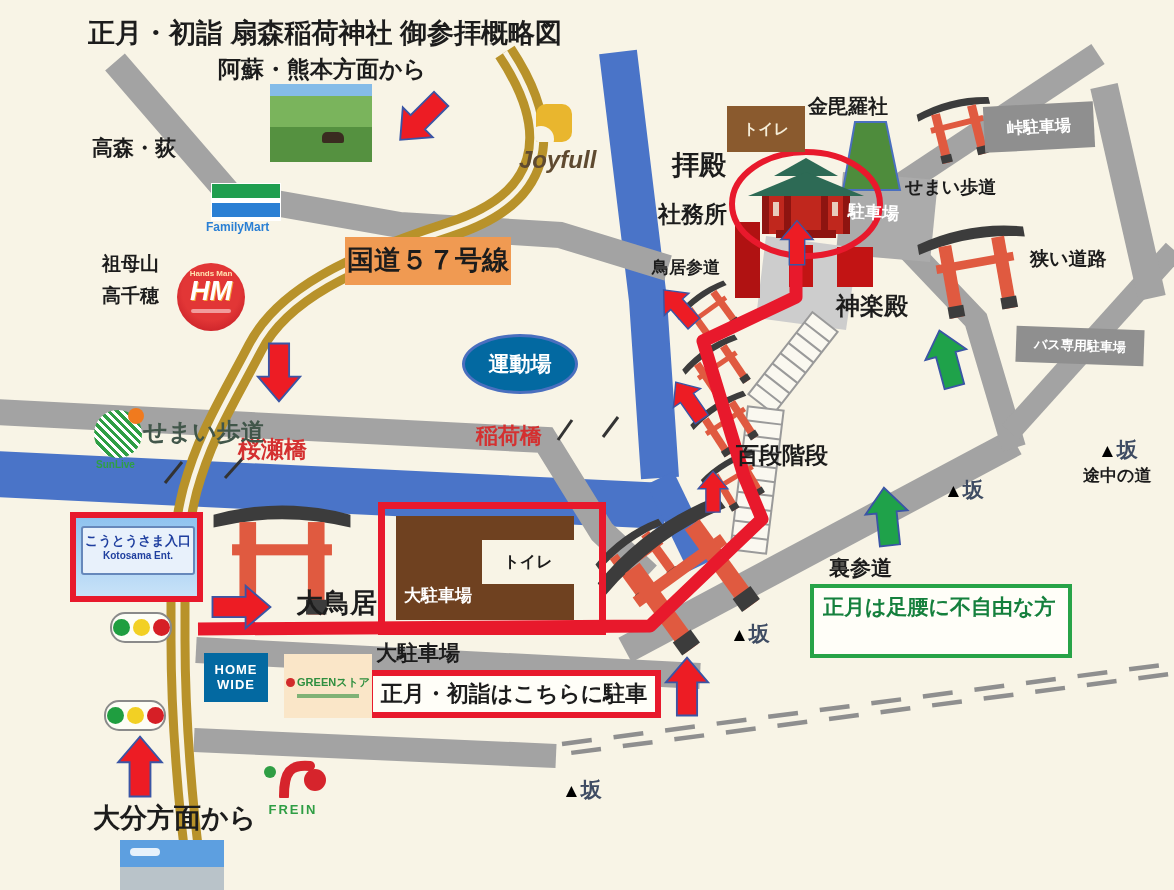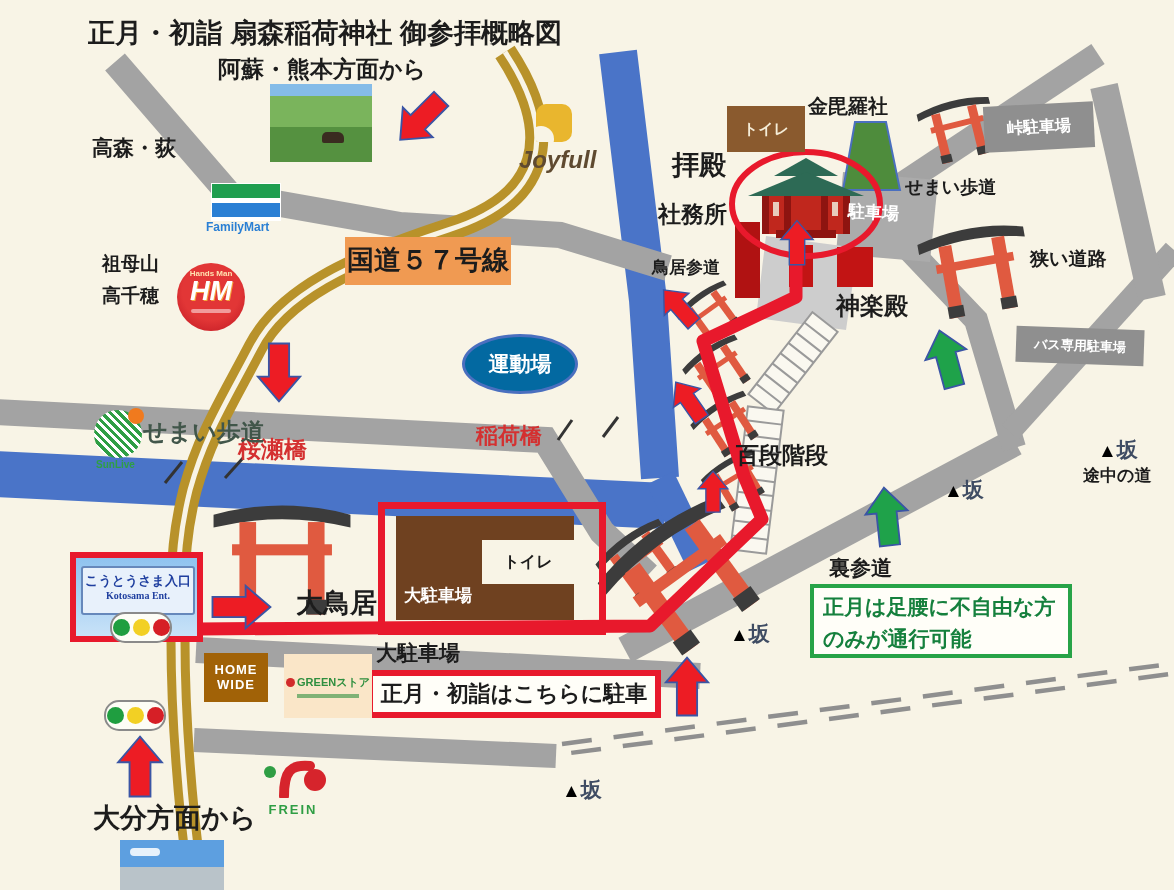--- a/index.html
+++ b/index.html
@@ -171,32 +171,31 @@
 <div class="graybox" style="left:1016px;top:328px;width:128px;height:36px;font-size:13px;transform:rotate(2deg);">バス専用駐車場</div>
 <div class="lbl" style="left:1083px;top:466px;font-size:17px;">途中の道</div>
 
 <div class="saka" style="left:944px;top:476px;"><span class="tri">▲</span><span class="txt">坂</span></div>
 <div class="saka" style="left:1098px;top:436px;"><span class="tri">▲</span><span class="txt">坂</span></div>
 <div class="saka" style="left:730px;top:620px;"><span class="tri">▲</span><span class="txt">坂</span></div>
 <div class="saka" style="left:562px;top:776px;"><span class="tri">▲</span><span class="txt">坂</span></div>
 
 <div style="position:absolute;left:810px;top:584px;width:262px;height:74px;border:4px solid #27a347;background:#fffef8;box-sizing:border-box;padding:3px 9px;font-weight:bold;font-size:21px;color:#15803d;line-height:1.5;">
   <div>正月は足腰に不自由な方</div>
-  <div>のみが通行可能</div>
 </div>
 
 <div class="box-border-red" style="left:378px;top:502px;width:214px;height:119px;border-width:7px;"></div>
 <div style="position:absolute;left:396px;top:516px;width:178px;height:104px;background:#6f4120;"></div>
 <div style="position:absolute;left:482px;top:540px;width:92px;height:44px;background:#f8f4e6;display:flex;align-items:center;justify-content:center;">
   <span class="lbl" style="position:static;font-size:16px;">トイレ</span>
 </div>
 <div class="lbl whitetxt" style="left:404px;top:586px;font-size:17px;">大駐車場</div>
 <div class="lbl" style="left:296px;top:588px;font-size:27px;">大鳥居</div>
 
-<div style="position:absolute;left:70px;top:552px;width:133px;height:90px;border:6px solid #e8192c;background:linear-gradient(#8fc3ef,#c8e2f8);box-sizing:border-box;font-family:Liberation Serif, serif;">
+<div style="position:absolute;left:70px;top:512px;width:133px;height:90px;border:6px solid #e8192c;background:linear-gradient(#8fc3ef,#c8e2f8);box-sizing:border-box;">
   <div style="position:absolute;left:5px;top:8px;width:110px;height:45px;background:#e8f1fb;border:2px solid #6688bb;border-radius:3px;text-align:center;">
     <div style="font-size:13px;font-weight:bold;color:#1f3f9f;margin-top:4px;">こうとうさま入口</div>
     <div style="font-size:10px;font-weight:bold;color:#1f3f9f;">Kotosama Ent.</div>
   </div>
 </div>
 
 <div class="tlight" style="left:110px;top:612px;">
   <span style="background:#1f9e40;"></span>
   <span style="background:#f2d024;"></span>
   <span style="background:#d61f26;"></span>
@@ -230,21 +229,21 @@
   <div style="position:absolute;left:-8px;bottom:-10px;width:26px;height:26px;background:#f8f4e6;border-radius:50%;"></div>
 </div>
 <div class="lbl" style="left:519px;top:146px;font-size:24px;color:#5f4a30;font-style:italic;">Joyfull</div>
 
 <div style="position:absolute;left:94px;top:410px;width:48px;height:48px;border-radius:50%;background:repeating-linear-gradient(45deg,#2f9e44 0 3px,#fff 3px 6px);">
   <div style="position:absolute;right:-2px;top:-2px;width:16px;height:16px;border-radius:50%;background:#f07a1e;"></div>
 </div>
 <div class="lbl" style="left:143px;top:418px;font-size:24px;color:#41564a;">せまい歩道</div>
 <div class="lbl" style="left:96px;top:459px;font-size:10px;color:#2f9e44;">SunLive</div>
 
-<div style="position:absolute;left:204px;top:653px;width:64px;height:49px;background:#a16207;color:#fff;display:flex;flex-direction:column;align-items:center;justify-content:center;font-weight:bold;letter-spacing:1px;line-height:1.15;">
+<div style="position:absolute;left:204px;top:653px;width:64px;height:49px;background:#0369a1;color:#fff;display:flex;flex-direction:column;align-items:center;justify-content:center;font-weight:bold;letter-spacing:1px;line-height:1.15;">
   <span style="font-size:13px;">HOME</span>
   <span style="font-size:13px;">WIDE</span>
 </div>
 
 <div style="position:absolute;left:284px;top:654px;width:88px;height:64px;background:#fae6c8;display:flex;flex-direction:column;align-items:center;justify-content:center;gap:4px;">
   <div style="display:flex;align-items:center;gap:2px;">
     <span style="width:9px;height:9px;border-radius:50%;background:#d22b2b;display:inline-block;"></span>
     <span style="font-size:11px;font-weight:bold;color:#2f8f3f;">GREENストア</span>
   </div>
   <div style="width:70%;height:4px;background:#2f8f3f;opacity:.6;"></div>

